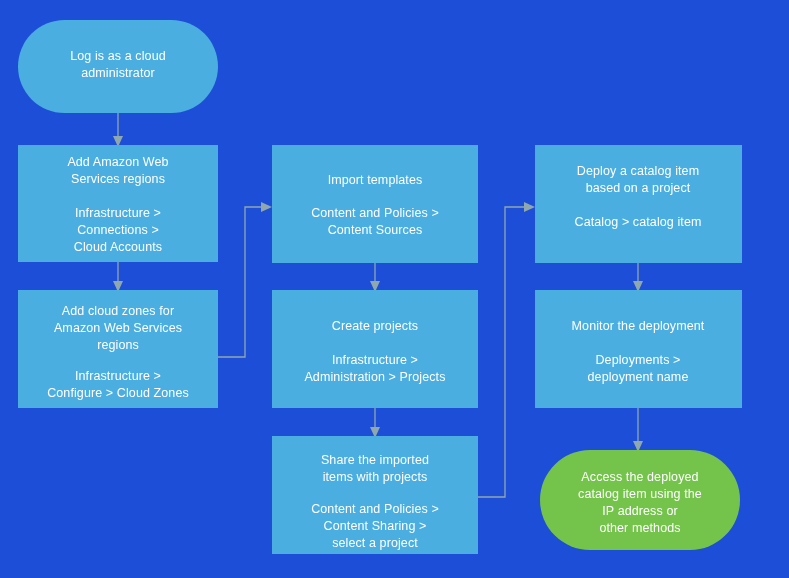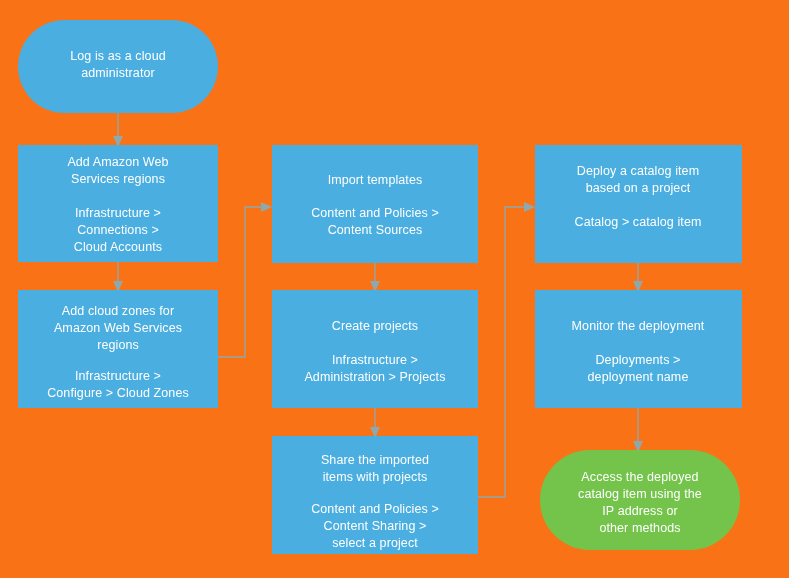--- a/index.html
+++ b/index.html
@@ -10,21 +10,21 @@
   body {
     width: 789px;
     height: 578px;
     font-family: "Liberation Sans", sans-serif;
     overflow: hidden;
   }
   #flowchart-root {
     position: relative;
     width: 789px;
     height: 578px;
-    background: #f97316;
+    background: #1d4ed8;
   }
   svg.flow-canvas {
     position: absolute;
     top: 0;
     left: 0;
     width: 789px;
     height: 578px;
   }
   .node-shape {
     stroke: none;

